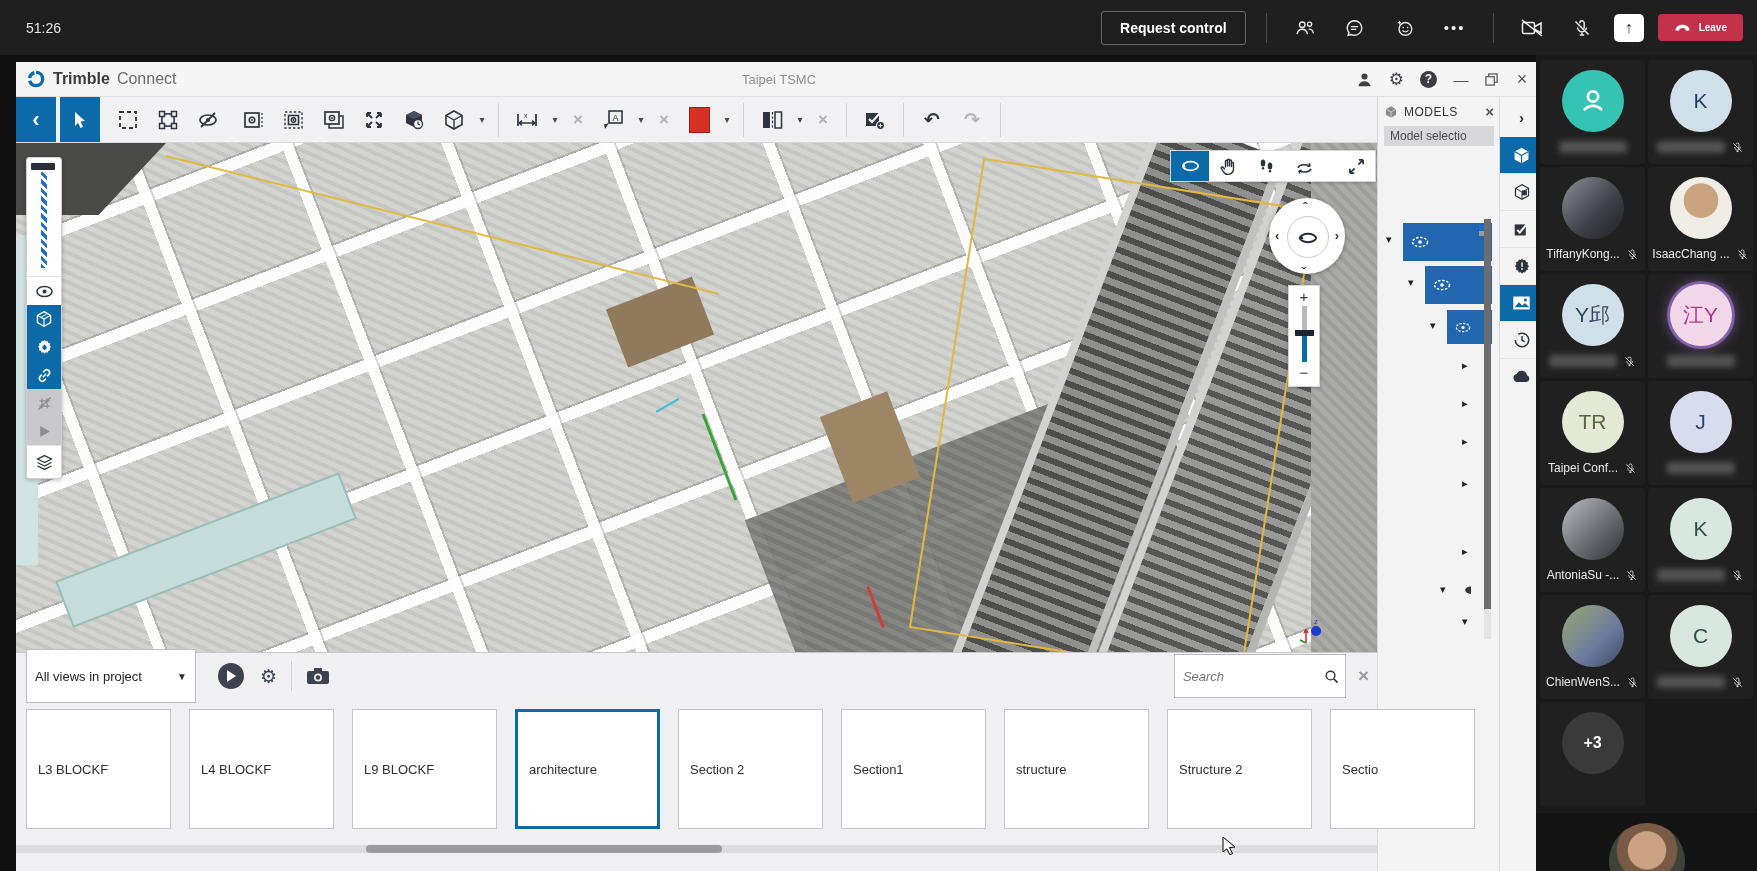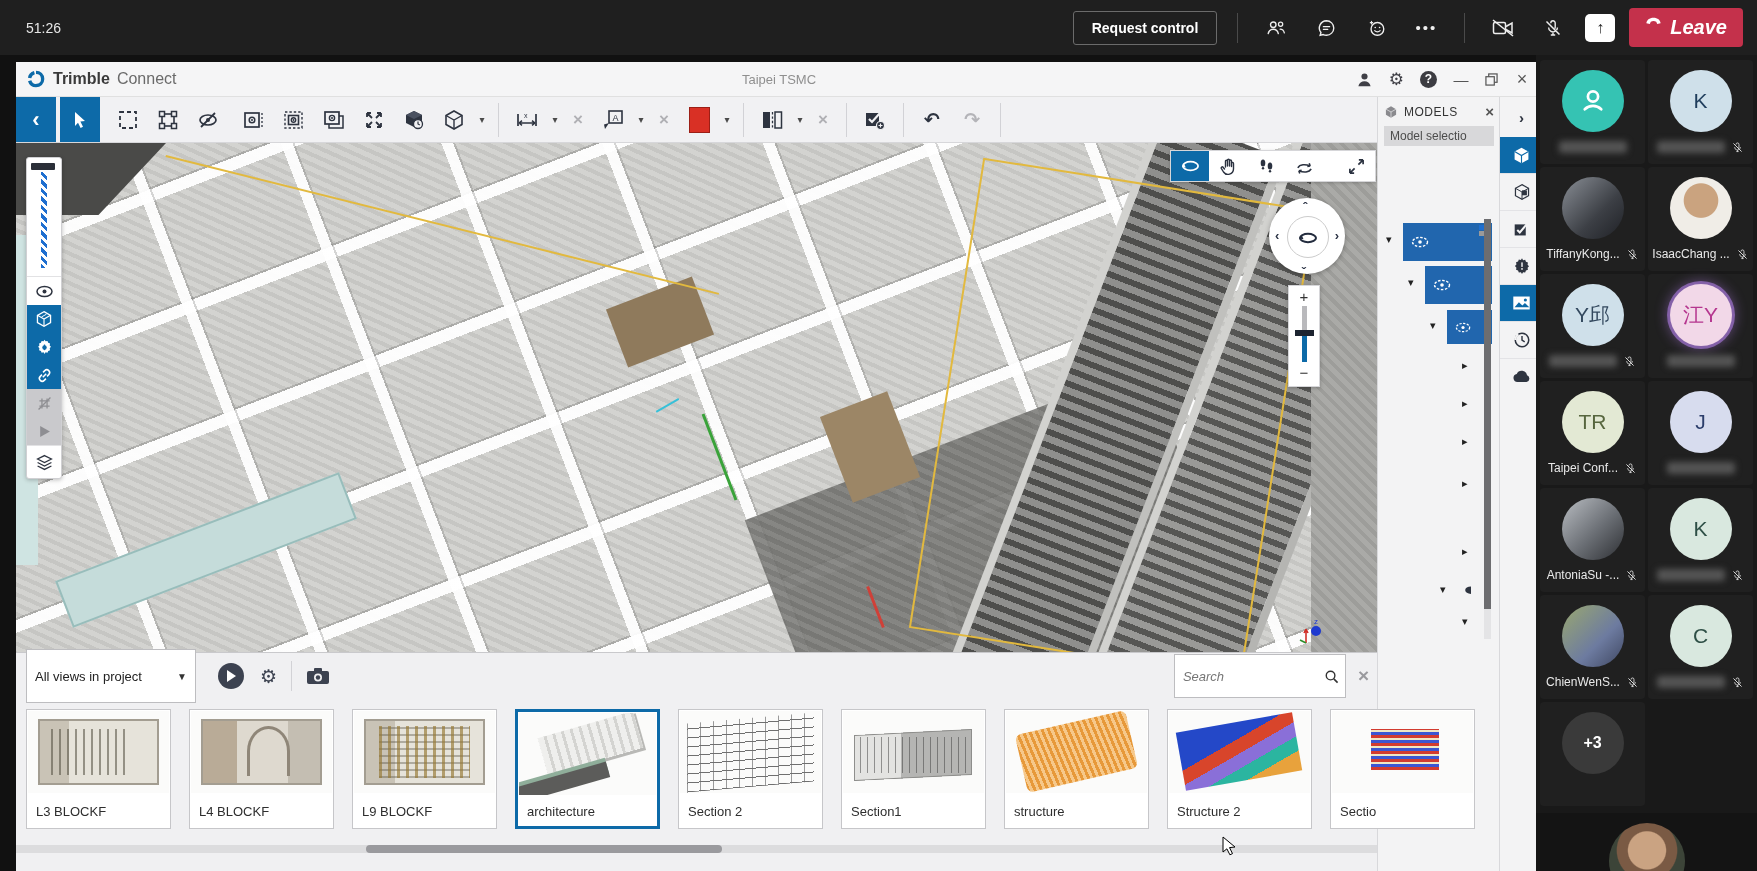--- a/index.html
+++ b/index.html
@@ -9,22 +9,22 @@
   
   #teams-bar{position:absolute;left:0;top:0;width:1757px;height:55px;background:#1f1f1f;display:flex;align-items:center;}
   #timer{color:#e6e6e6;font-size:14px;margin-left:26px;}
   #tb-right{margin-left:auto;display:flex;align-items:center;gap:14px;padding-right:14px;}
   #request-control{border:1px solid #6b6b6b;border-radius:3px;color:#fff;background:transparent;
     font-size:14px;font-weight:700;padding:8px 18px;cursor:pointer;}
   .tb-div{width:1px;height:30px;background:#4a4a4a;margin:0 6px;}
   .tb-ic{width:36px;height:32px;display:flex;align-items:center;justify-content:center;border-radius:4px;}
   #share-btn{background:#fff;border-radius:5px;width:30px;height:28px;display:flex;align-items:center;justify-content:center;
     color:#1f1f1f;font-size:16px;font-weight:700;}
-  #leave-btn{background:#c4314b;border:none;border-radius:4px;color:#fff;font-size:20px;font-weight:700;
-    padding:8px 16px;display:flex;gap:8px;cursor:pointer;font-style:italic;}
+  #leave-btn{background:#c4314b;border:none;border-radius:4px;color:#fff;font-size:10px;font-weight:700;
+    padding:8px 16px;display:flex;align-items:center;gap:8px;cursor:pointer;}
   #more-dots{color:#eee;font-size:15px;letter-spacing:2px;}
 
   
   #app{position:absolute;left:16px;top:62px;width:1526px;height:809px;background:#f3f3f4;overflow:hidden;}
 
   
   #titlebar{position:absolute;left:0;top:0;width:100%;height:34px;background:#f5f5f6;border-bottom:1px solid #e0e0e0;
     display:flex;align-items:center;}
   #brand{display:flex;align-items:center;gap:7px;margin-left:10px;}
   #brand b{color:#3a3a3a;font-size:16px;}
@@ -135,21 +135,21 @@
     display:flex;align-items:center;font-size:13px;color:#222;padding:12px 8px;justify-content:space-between;}
   #play-btn{margin-left:22px;width:26px;height:26px;border-radius:50%;background:#3c4250;color:#fff;
     display:flex;align-items:center;justify-content:center;font-size:11px;}
   #vp-gear{margin-left:16px;font-size:19px;color:#3c4250;}
   .vdiv{width:1px;height:30px;background:#d2d2d6;margin:0 14px;}
   #search-wrap{margin-left:auto;display:flex;align-items:center;gap:12px;padding-right:8px;}
   #search-box{width:158px;height:26px;background:#fff;border:1px solid #bdbdc0;display:flex;align-items:center;padding:8px 6px;gap:4px;}
   #search-input{border:none;outline:none;flex:1;font-size:13px;font-style:italic;color:#444;background:transparent;width:100px;}
   #panel-close{color:#9a9a9e;font-size:19px;font-weight:700;}
   #views-strip{position:absolute;left:10px;top:56px;display:flex;gap:18px;}
-  .vcard{width:143px;height:118px;background:#fff;border:1px solid #c6c6c9;display:flex;flex-direction:column;}
+  .vcard{width:143px;height:118px;background:#fff;border:1px solid #c6c6c9;display:flex;}
   .vcard.selected{border:3px solid #0d6aa8;width:139px;height:114px;}
   .thumb{height:82px;margin:1px;position:relative;overflow:hidden;background:#fbfbfa;}
   .vlabel{flex:1;display:flex;align-items:center;padding-left:9px;font-size:13px;color:#2e2e2e;}
   
   .t-plan1::before,.t-plan2::before,.t-plan3::before{content:"";position:absolute;inset:10% 7%;
     background:linear-gradient(90deg,#c9c3b6 0 26%,#e6e3da 26% 100%);box-shadow:inset 0 0 0 2px #a39d91;}
   .t-plan1::after{content:"";position:absolute;inset:22% 30% 22% 16%;
     background:repeating-linear-gradient(90deg,rgba(80,76,62,.55) 0 2px,rgba(0,0,0,0) 2px 8px);}
   .t-plan2::before{background:linear-gradient(90deg,#b9ab97 0 30%,#ded9cf 30% 72%,#c4beb2 72%);}
   .t-plan2::after{content:"";position:absolute;left:40%;top:18%;width:26%;height:58%;border-radius:50% 50% 0 0;

